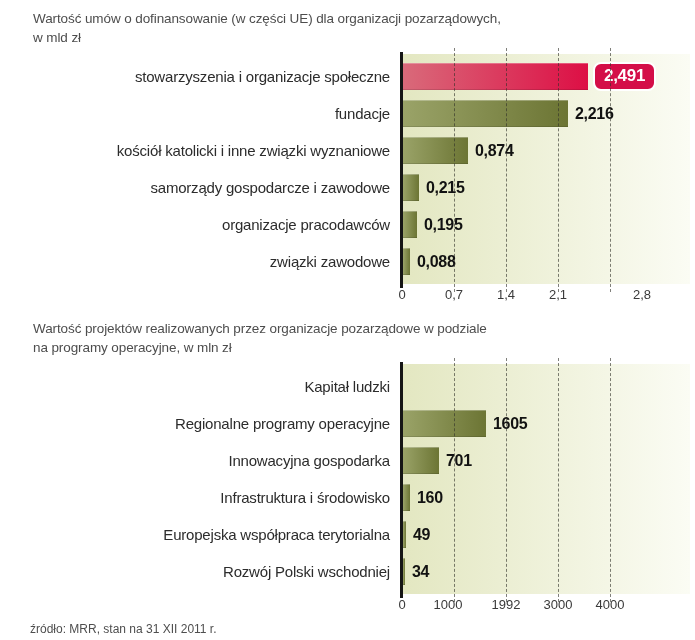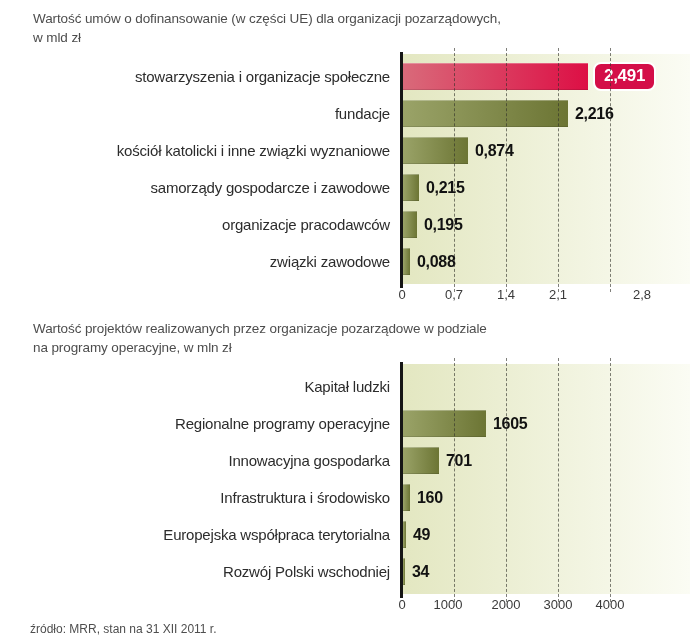--- a/index.html
+++ b/index.html
@@ -205,21 +205,21 @@
           <div class="row-label">Rozwój Polski wschodniej</div>
           <div class="bar-wrap">
             <div class="bar bar-olive" style="width: 2px;"></div>
             <div class="value-label">34</div>
           </div>
         </div>
       </div>
       <div class="ticks">
         <span class="tick-label" style="left: 402px;">0</span>
         <span class="tick-label" style="left: 448px;">1000</span>
-        <span class="tick-label" style="left: 506px;">2000</span>
+        <span class="tick-label" style="left: 506px;">1992</span>
         <span class="tick-label" style="left: 558px;">3000</span>
         <span class="tick-label" style="left: 610px;">4000</span>
       </div>
     </div>
 
   <div class="source">źródło: MRR, stan na 31 XII 2011 r.</div>
 
 </div>
 
 </body></html>

